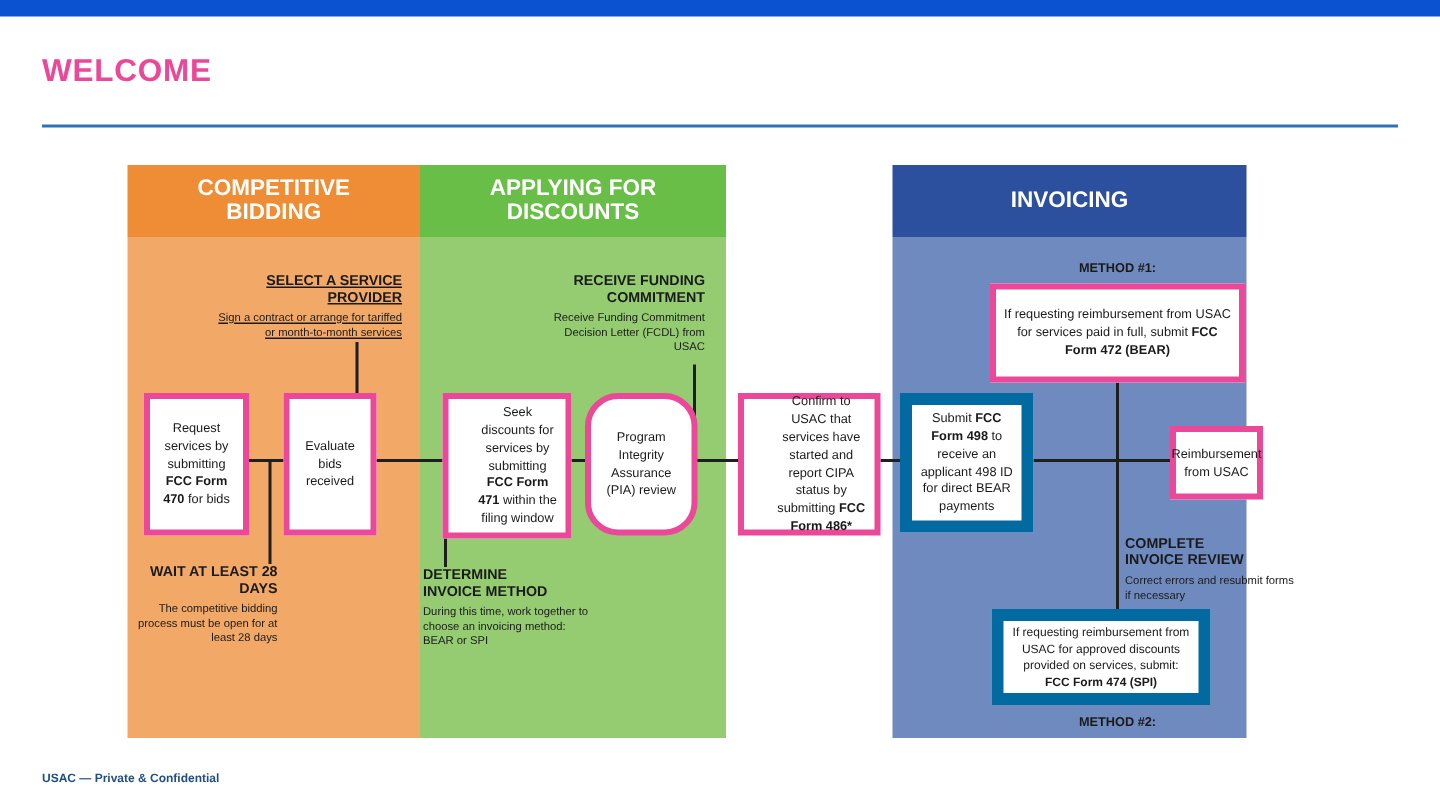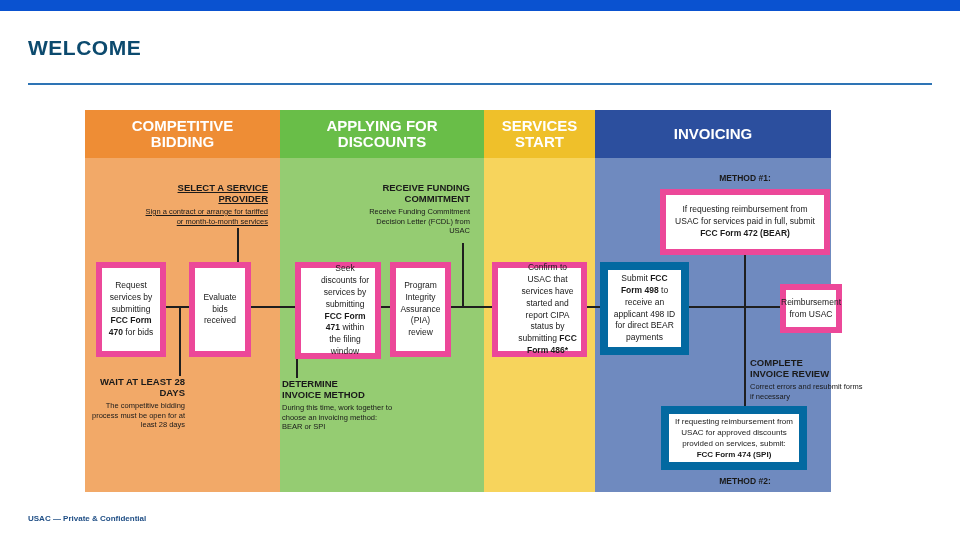--- a/index.html
+++ b/index.html
@@ -1,27 +1,27 @@
 <!DOCTYPE html>
 <html><head>
 <meta charset="utf-8">
 <style>
   html,body{margin:0;padding:0;}
   .slide{position:relative;width:960px;height:540px;background:#ffffff;font-family:"Liberation Sans",sans-serif;overflow:hidden;color:#1a1a1a;}
   .topbar{position:absolute;top:0;left:0;width:100%;height:11px;}
-  .welcome{position:absolute;left:28px;top:36px;font-size:21px;font-weight:bold;color:#0c4a6e;letter-spacing:.5px;}
+  .welcome{position:absolute;left:28px;top:36px;font-size:21px;font-weight:bold;color:#ec4899;letter-spacing:.5px;}
   .divider{position:absolute;left:28px;width:904px;top:83px;height:2px;background:#2e74b5;}
   .footer{position:absolute;left:28px;top:514px;font-size:8px;font-weight:bold;color:#1f4e85;}
 
   .diagram{position:absolute;left:85px;top:110px;width:790px;height:382px;}
   .col{position:absolute;top:0;height:382px;}
   .col-header{position:absolute;top:0;left:0;width:100%;height:48px;display:flex;align-items:center;justify-content:center;color:#fff;font-weight:bold;font-size:15px;line-height:1.08;text-align:center;white-space:pre-line;}
   .col-body{position:absolute;top:48px;left:0;width:100%;height:334px;}
 
-  .pbox{position:absolute;background:#fff;border:6px solid #ec4899;display:flex;align-items:center;justify-content:center;text-align:center;font-size:8.5px;line-height:1.4;padding:4px;box-sizing:border-box;z-index:3;}
+  .pbox{position:absolute;background:#fff;border:4px solid #ec4899;display:flex;align-items:center;justify-content:center;text-align:center;font-size:8.5px;line-height:1.4;padding:4px;box-sizing:border-box;z-index:3;}
   .pbox.blue-border{border:8px solid #0369a1;}
   .pbox b{font-weight:bold;}
 
   .hline{position:absolute;background:#1f1f1f;height:2px;z-index:1;}
   .vline{position:absolute;background:#1f1f1f;width:2px;z-index:1;}
 
   .note{position:absolute;z-index:2;}
   .note.right{text-align:right;}
   .note.left{text-align:left;}
   .note-title{font-weight:bold;font-size:9.5px;line-height:1.2;white-space:pre-line;}
@@ -40,25 +40,20 @@
 
     <div class="col" style="left:195px;width:204px;">
       <div class="col-header" style="background-color: rgb(105, 190, 72);">APPLYING FOR
 DISCOUNTS</div>
       <div class="col-body" style="background-color: rgb(149, 204, 114);"></div>
     </div>
     <div class="col" style="left:0;width:195px;">
       <div class="col-header" style="background-color: rgb(238, 141, 53);">COMPETITIVE
 BIDDING</div>
       <div class="col-body" style="background-color: rgb(242, 169, 104);"></div>
-    </div>
-    <div class="col" style="left:399px;width:111px;">
-      <div class="col-header" style="background-color: rgb(239, 192, 42);">SERVICES
-START</div>
-      <div class="col-body" style="background-color: rgb(247, 212, 92);"></div>
     </div>
     <div class="col" style="left:510px;width:236px;">
       <div class="col-header" style="background-color: rgb(44, 79, 158);">INVOICING</div>
       <div class="col-body" style="background-color: rgb(111, 138, 191);"></div>
     </div>
 
     <div class="hline" style="left:45px;top:196px;width:680px;"></div>
     <div class="vline" style="left:152px;top:118px;height:79px;"></div>
     <div class="vline" style="left:94px;top:197px;height:69px;"></div>
     <div class="vline" style="left:377px;top:133px;height:64px;"></div>
@@ -81,21 +76,21 @@
     </div>
 
     <div class="note right" style="left:275px;top:72px;width:110px;">
       <div class="note-title">RECEIVE FUNDING
 COMMITMENT</div>
       <div class="note-sub">Receive Funding Commitment Decision Letter (FCDL) from USAC</div>
     </div>
     <div class="pbox" style="left:210px;top:152px;width:86px;height:97px;padding-left:18px;">
       <div><span>Seek discounts for services by submitting </span><b>FCC Form 471</b><span> within the filing window</span></div>
     </div>
-    <div class="pbox" style="left:305px;top:152px;width:61px;height:95px;">
+    <div class="pbox" style="left:305px;top:152px;width:75px;height:95px;border-radius:22px;">
       <div>Program Integrity Assurance (PIA) review</div>
     </div>
     <div class="note left" style="left:197px;top:268px;width:115px;">
       <div class="note-title">DETERMINE
 INVOICE METHOD</div>
       <div class="note-sub">During this time, work together to choose an invoicing method: BEAR or SPI</div>
     </div>
 
     <div class="pbox" style="left:407px;top:152px;width:95px;height:95px;padding-left:20px;">
       <div><span>Confirm to USAC that services have started and report CIPA status by submitting </span><b>FCC Form 486*</b></div>

